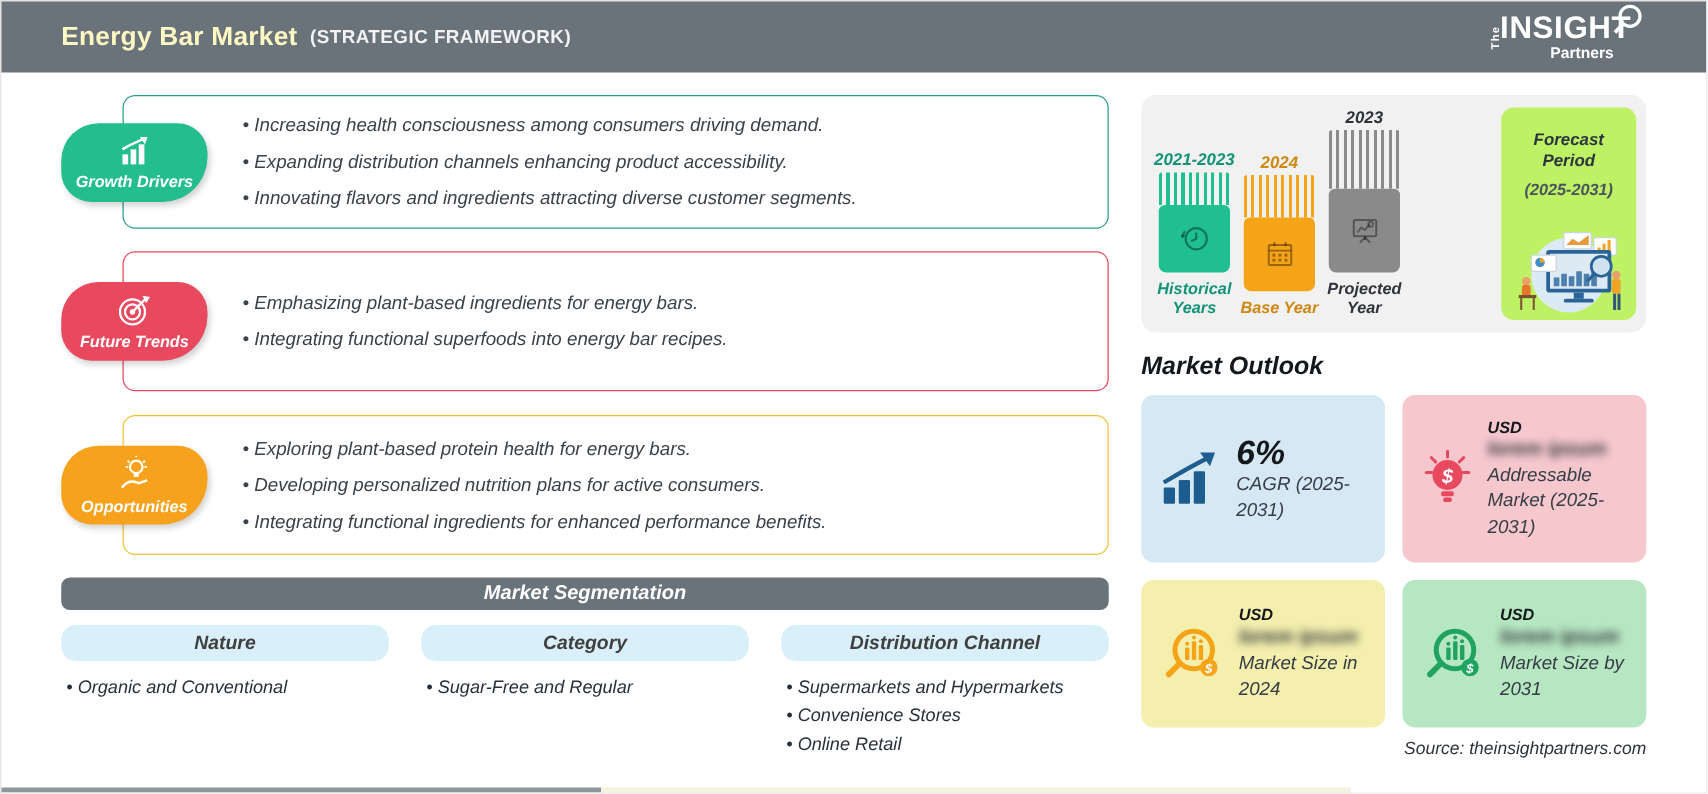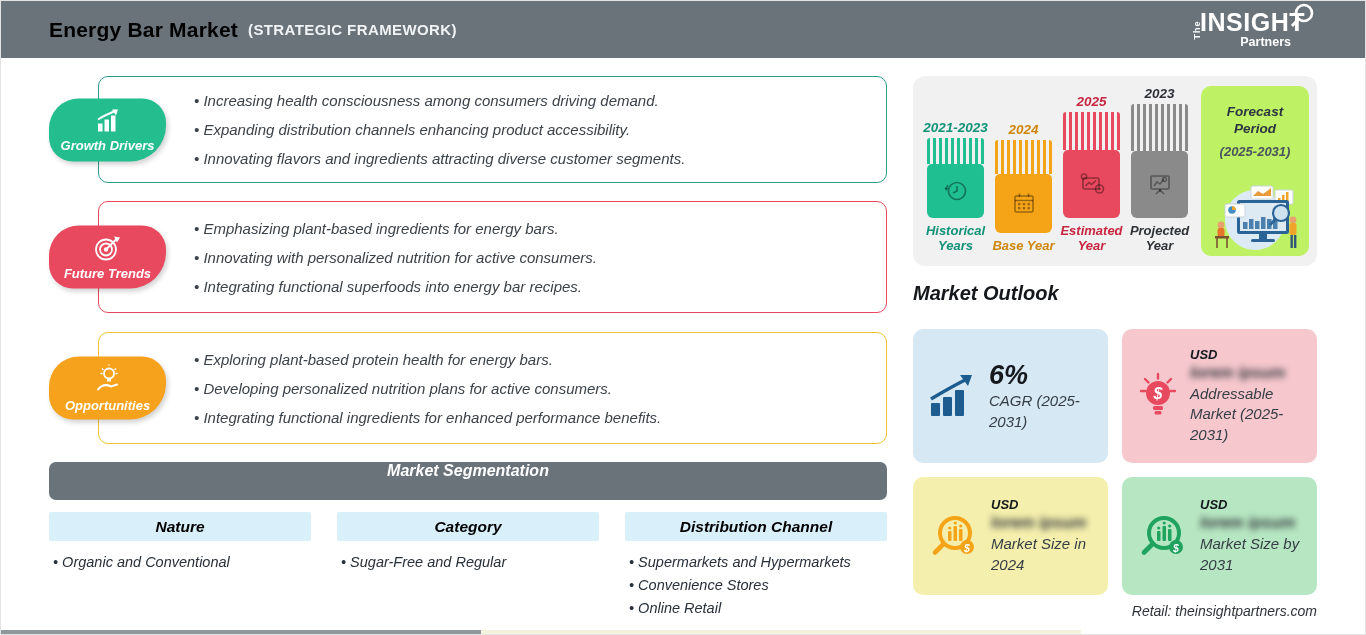--- a/index.html
+++ b/index.html
@@ -2,21 +2,21 @@
 <html><head>
 <meta charset="utf-8">
 <style>
   * { margin:0; padding:0; box-sizing:border-box; }
   html,body { width:1366px; height:635px; }
   body { font-family:"Liberation Sans", sans-serif; background:#fff; }
   .page { position:relative; width:1366px; height:635px; background:#fff; border:1px solid #e3e3e3; overflow:hidden; }
 
   
   .header { height:57px; background:#6a727a; display:flex; align-items:center; padding:0 60px 0 48px; }
-  .title { color:#000000; font-size:21px; font-weight:bold; letter-spacing:.2px; }
+  .title { color:#fef9c3; font-size:21px; font-weight:bold; letter-spacing:.2px; }
   .subtitle { color:#f1f3f4; font-size:15px; font-weight:600; margin-left:10px; letter-spacing:.4px; }
   .logo { margin-left:auto; display:flex; align-items:center; color:#fff; position:relative; }
   .logo-the { font-size:9px; font-weight:bold; transform:rotate(-90deg); letter-spacing:1px; margin-right:-6px; }
   .logo-col { display:flex; flex-direction:column; align-items:flex-end; line-height:1; }
   .logo-insight { font-size:25px; font-weight:bold; letter-spacing:.5px; }
   .logo-partners { font-size:12.5px; font-weight:bold; margin-top:1px; margin-right:14px; }
   .logo-mag { position:absolute; right:-12px; top:-8px; }
 
   
   .main { display:grid; grid-template-columns:838px 404px; column-gap:26px; padding:18px 48px 0 48px;font-style:italic; }
@@ -28,26 +28,26 @@
             display:flex; flex-direction:column; justify-content:center; gap:12px; padding-left:95px; background:#fff; }
   .fw-row:nth-child(2) .fw-box, .fw-row:nth-child(3) .fw-box { height:112px; }
   .fw-bullet { font-size:15px; color:#3b4249; }
   .fw-bullet::before { content:"•  "; color:#3b4249; }
   .fw-badge { position:absolute; left:0; top:50%; transform:translateY(-50%); width:117px; height:63px; z-index:2;
               background:var(--fw-bg); border-radius:30px 24px 36px 24px; box-shadow:2px 3px 5px rgba(0,0,0,.18);
               display:flex; flex-direction:column; align-items:center; justify-content:center; gap:3px; }
   .fw-badge-label { color:#fff; font-size:13px; font-weight:bold; }
 
   
-  .seg-bar { margin-top:4px; height:38px; background:#6a727a; border-radius:7px; display:flex; justify-content:center; }
+  .seg-bar { margin-top:4px; height:26px; background:#6a727a; border-radius:7px; display:flex; align-items:center; justify-content:center; }
   .seg-title { color:#fff; font-size:16px; font-weight:bold; }
   .seg-cols { display:flex; gap:26px; margin-top:12px; }
   .seg-col { flex:1; }
-  .seg-head { background:#d9f0fa; border-radius:2px; height:29px; display:flex; align-items:center; justify-content:center;
-              font-size:15.5px; font-weight:bold; color:#000000; }
+  .seg-head { background:#d9f0fa; border-radius:12px; height:29px; display:flex; align-items:center; justify-content:center;
+              font-size:15.5px; font-weight:bold; color:#404040; }
   .seg-items { margin-top:13px; padding-left:4px; }
   .seg-item { font-size:14.5px; color:#28303a; margin-bottom:7px; }
   .seg-item::before { content:"•  "; }
 
   
   .tl-panel { background:#f1f1f2; border-radius:12px; height:190px; display:flex; padding:10px 8px 10px 14px; }
   .tl-bars { display:flex; align-items:flex-end; gap:11px; flex:1; padding-bottom:2px; }
   .tl-barwrap { width:57px; display:flex; flex-direction:column; align-items:center; justify-content:flex-end; height:100%; }
   .tl-year { font-size:13.5px; font-weight:bold; color:var(--label-color); white-space:nowrap; margin-bottom:3px; }
   .bar-stripes { width:57px; background:repeating-linear-gradient(to right, var(--bar-color) 0 2.6px, transparent 2.6px 6px); border-radius:3px 3px 0 0; }
@@ -56,21 +56,21 @@
   .b0 .bar-stripes{height:26px;} .b0 .bar-solid{height:54px;}
   .b1 .bar-stripes{height:34px;} .b1 .bar-solid{height:59px;}
   .b2 .bar-stripes{height:38px;} .b2 .bar-solid{height:68px;}
   .b3 .bar-stripes{height:52px;} .b3 .bar-solid{height:75px;}
   .tl-forecast { width:108px; background:#bef264; border-radius:10px; display:flex; flex-direction:column; align-items:center; padding-top:18px; }
   .fc-title { font-size:13.5px; font-weight:bold; color:#2b3440; text-align:center; width:70px; line-height:1.25; }
   .fc-range { font-size:13px; font-weight:600; color:#4a545e; margin-top:6px; }
   .fc-illus { margin-top:auto; margin-bottom:4px; }
 
   
-  .ol-title { font-size:20px; font-weight:bold; color:#14181c; margin:16px 0 24px 0; }
+  .ol-title { font-size:20px; font-weight:bold; color:#14181c; margin:16px 0 11px 0; }
   .ol-grid { display:grid; grid-template-columns:1fr 1fr; gap:14px; }
   .ol-card { border-radius:10px; padding:12px 14px; display:flex; align-items:center; gap:10px; }
   .ol-card.r1 { height:134px; }
   .ol-card.r2 { height:118px; }
   .ol-val { font-size:13px; font-weight:bold; color:#14181c; }
   .ol-card.c0 .ol-val { font-size:27px; }
   .ol-blur { font-size:16px; font-weight:bold; color:#33383d; filter:blur(3.2px); margin:2px 0; white-space:nowrap; }
   .ol-label { font-size:15px; color:#353d45; line-height:1.35; }
   .ol-icon { flex:0 0 auto; }
   .ol-source { text-align:right; font-size:14px; color:#2e343a; margin-top:8px; }
@@ -120,21 +120,20 @@
             <path d="M7 12 C13 8, 19 6, 25 3" fill="none" stroke="#fff" stroke-width="2"></path>
             <path d="M21 2 L27 2 L25 8 Z" fill="#fff"></path>
           </svg>
           <span class="fw-badge-label">Growth Drivers</span>
         </div>
       </div>
 
       <div class="fw-row" style="--fw-border: #e8495e; --fw-bg: #e8495e;">
         <div class="fw-box">
           <div class="fw-bullet">Emphasizing plant-based ingredients for energy bars.</div>
-          <div class="fw-bullet">Innovating with personalized nutrition for active consumers.</div>
           <div class="fw-bullet">Integrating functional superfoods into energy bar recipes.</div>
         </div>
         <div class="fw-badge">
           <svg width="30" height="28" viewBox="0 0 30 28">
             <circle cx="13" cy="15" r="10" fill="none" stroke="#fff" stroke-width="1.8"></circle>
             <circle cx="13" cy="15" r="6" fill="none" stroke="#fff" stroke-width="1.8"></circle>
             <circle cx="13" cy="15" r="2.2" fill="#fff"></circle>
             <line x1="13" y1="15" x2="23" y2="5" stroke="#fff" stroke-width="1.8"></line>
             <path d="M21 2 L27 3 L24 8 Z" fill="#fff"></path>
           </svg>
@@ -224,34 +223,20 @@
                     <rect x="17.6" y="13" width="2.3" height="2.3"></rect>
                   <rect x="8" y="17" width="2.3" height="2.3"></rect>
                     <rect x="12.8" y="17" width="2.3" height="2.3"></rect>
                     <rect x="17.6" y="17" width="2.3" height="2.3"></rect>
                 </g>
               </svg>
             </div>
             <span class="tl-name">Base Year</span>
           </div>
 
-          <div class="tl-barwrap b2" style="--bar-color: #e8495e; --label-color: #c72740;">
-            <span class="tl-year">2025</span>
-            <div class="bar-stripes"></div>
-            <div class="bar-solid">
-              <svg width="30" height="28" viewBox="0 0 30 28">
-                <rect x="6" y="8" width="16" height="11" rx="1.5" fill="none" stroke="rgba(0,0,0,.38)" stroke-width="1.6"></rect>
-                <path d="M8.5 16 L12 12.5 L14.5 14.5 L19 10.5" fill="none" stroke="rgba(0,0,0,.38)" stroke-width="1.5"></path>
-                <circle cx="22.5" cy="19" r="4" fill="none" stroke="rgba(0,0,0,.38)" stroke-width="1.6"></circle>
-                <circle cx="22.5" cy="19" r="1.3" fill="rgba(0,0,0,.38)"></circle>
-                <circle cx="7" cy="6.5" r="2.6" fill="none" stroke="rgba(0,0,0,.38)" stroke-width="1.4"></circle>
-              </svg>
-            </div>
-            <span class="tl-name">Estimated Year</span>
-          </div>
 
           <div class="tl-barwrap b3" style="--bar-color: #8a8a8a; --label-color: #2f3338;">
             <span class="tl-year">2023</span>
             <div class="bar-stripes"></div>
             <div class="bar-solid">
               <svg width="28" height="28" viewBox="0 0 28 28">
                 <rect x="5" y="6" width="18" height="13" rx="1" fill="none" stroke="rgba(0,0,0,.38)" stroke-width="1.6"></rect>
                 <path d="M8 16 L11 12 L14 14 L18 9" fill="none" stroke="rgba(0,0,0,.38)" stroke-width="1.5"></path>
                 <circle cx="18.5" cy="9.5" r="2" fill="none" stroke="rgba(0,0,0,.38)" stroke-width="1.3"></circle>
                 <line x1="14" y1="19" x2="14" y2="22" stroke="rgba(0,0,0,.38)" stroke-width="1.6"></line>
@@ -384,21 +369,21 @@
             <text x="40" y="42.5" text-anchor="middle" font-size="10.5" font-weight="bold" fill="#fff" font-family="Liberation Sans, sans-serif">$</text>
           </svg>
           <div>
             <div class="ol-val">USD</div>
             <div class="ol-blur">lorem ipsum</div>
             <div class="ol-label">Market Size by 2031</div>
           </div>
         </div>
       </div>
 
-      <div class="ol-source">Retail: theinsightpartners.com</div>
+      <div class="ol-source">Source: theinsightpartners.com</div>
     </div>
   </div>
 
   <div class="footer-strip">
     <div class="fs-gray"></div>
     <div class="fs-cream"></div>
     <div class="fs-white"></div>
   </div>
 </div>
 

